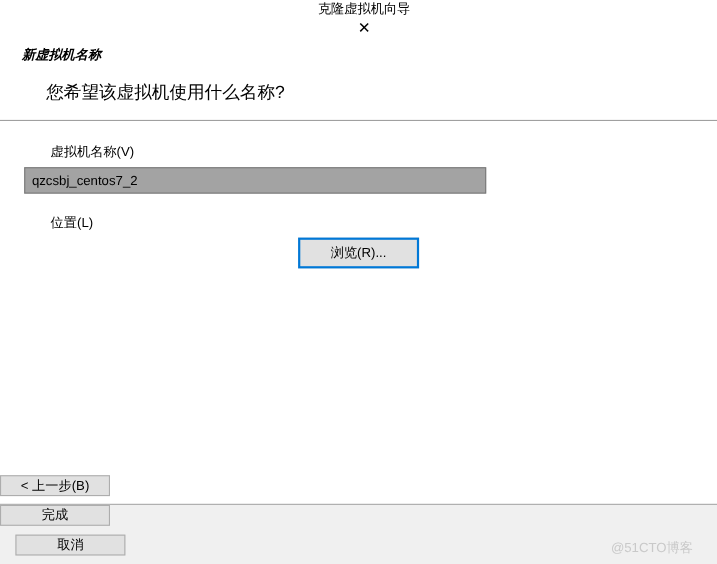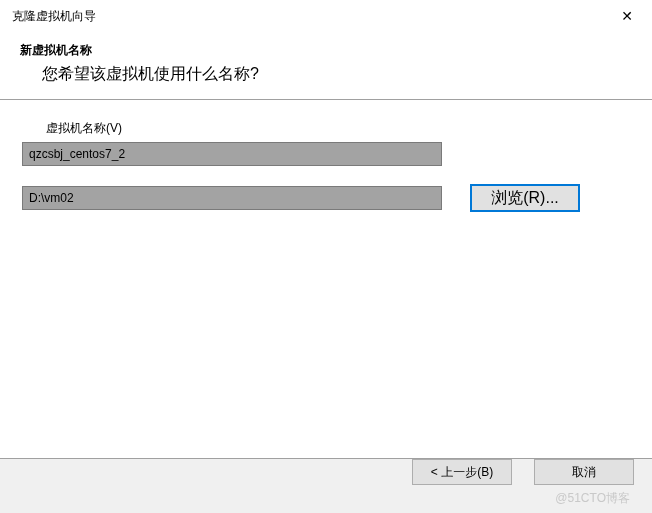--- a/index.html
+++ b/index.html
@@ -1,18 +1,19 @@
 <!DOCTYPE html>
 <html><head>
   <meta charset="utf-8">
   <style>
     * {
       margin: 0;
       padding: 0;
       box-sizing: border-box;
+      flex-direction: column;
     }
     body {
       font-family: "Microsoft YaHei", "Segoe UI", Tahoma, sans-serif;
       font-size: 12px;
       background: #ffffff;
       width: 652px;
       height: 513px;
       position: relative;
       overflow: hidden;
     }
@@ -40,21 +41,22 @@
       font-family: Arial, sans-serif;
     }
     .header-area {
       padding: 10px 0 14px 20px;
       background: #ffffff;
     }
     .header-title {
       font-size: 12px;
       font-weight: bold;
       color: #000000;
-      margin-bottom: 5px;
+      margin-bottom: 15px;
+      font-style: italic;
     }
     .header-subtitle {
       font-size: 16px;
       color: #000000;
       padding-left: 22px;
     }
     .divider-top {
       border: none;
       border-top: 1px solid #a0a0a0;
       margin: 0;
@@ -87,21 +89,21 @@
     .location-row {
       display: flex;
       align-items: center;
       gap: 28px;
     }
     .browse-btn {
       width: 110px;
       height: 28px;
       background: #e1e1e1;
       border: 2px solid #0078d7;
-      font-size: 16px;
+      font-size: 12px;
       font-family: inherit;
       cursor: pointer;
       color: #000000;
     }
     .footer-divider {
       position: absolute;
       bottom: 54px;
       left: 0;
       width: 100%;
       border: none;
@@ -158,28 +160,29 @@
 <hr class="divider-top">
 
 <div class="content-area">
 
   <div class="field-group">
     <label class="field-label">虚拟机名称(V)</label>
     <input type="text" class="text-input" value="qzcsbj_centos7_2" style="">
   </div>
 
   <div class="field-group">
+    <label class="field-label">位置(L)</label>
     <div class="location-row">
-      <input type="text" class="text-input" value="D:\vm02" style="">
       <button class="browse-btn">浏览(R)...</button>
     </div>
   </div>
 
 </div>
 
 <hr class="footer-divider">
 
 <div class="footer-bar">
   <button class="footer-btn">&lt; 上一步(B)</button>
+  <button class="footer-btn">完成</button>
   <button class="footer-btn cancel-gap">取消</button>
 </div>
 
 <div class="watermark">@51CTO博客</div>
 
 </body></html>

